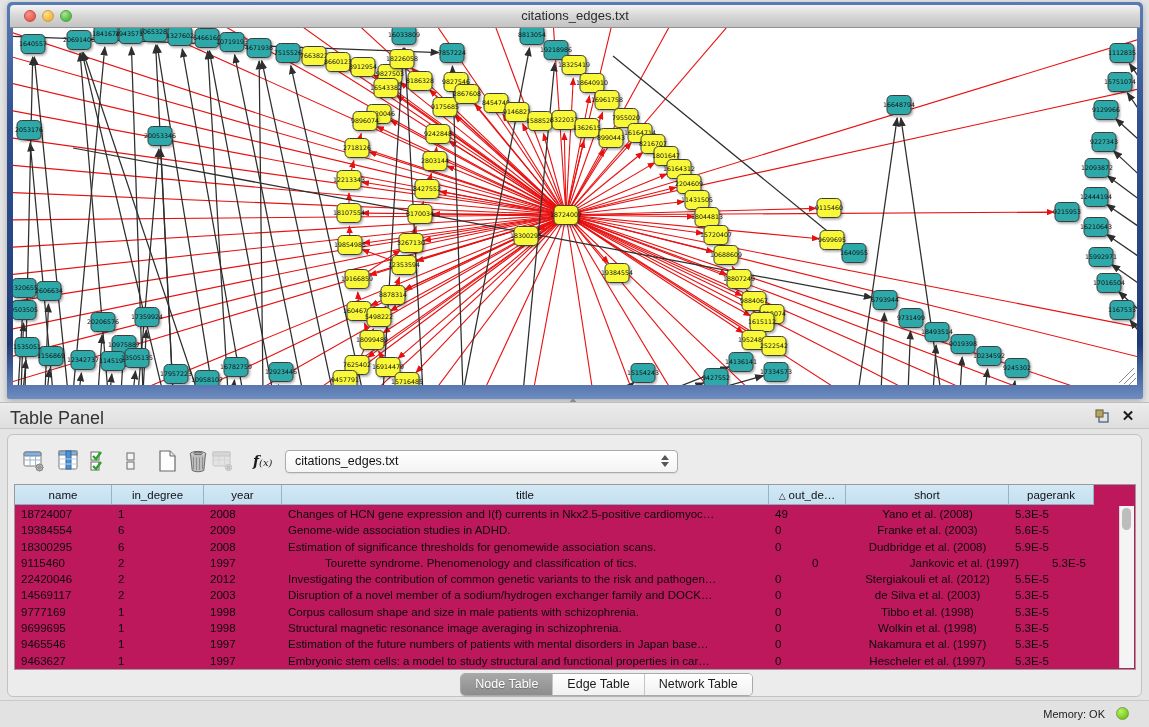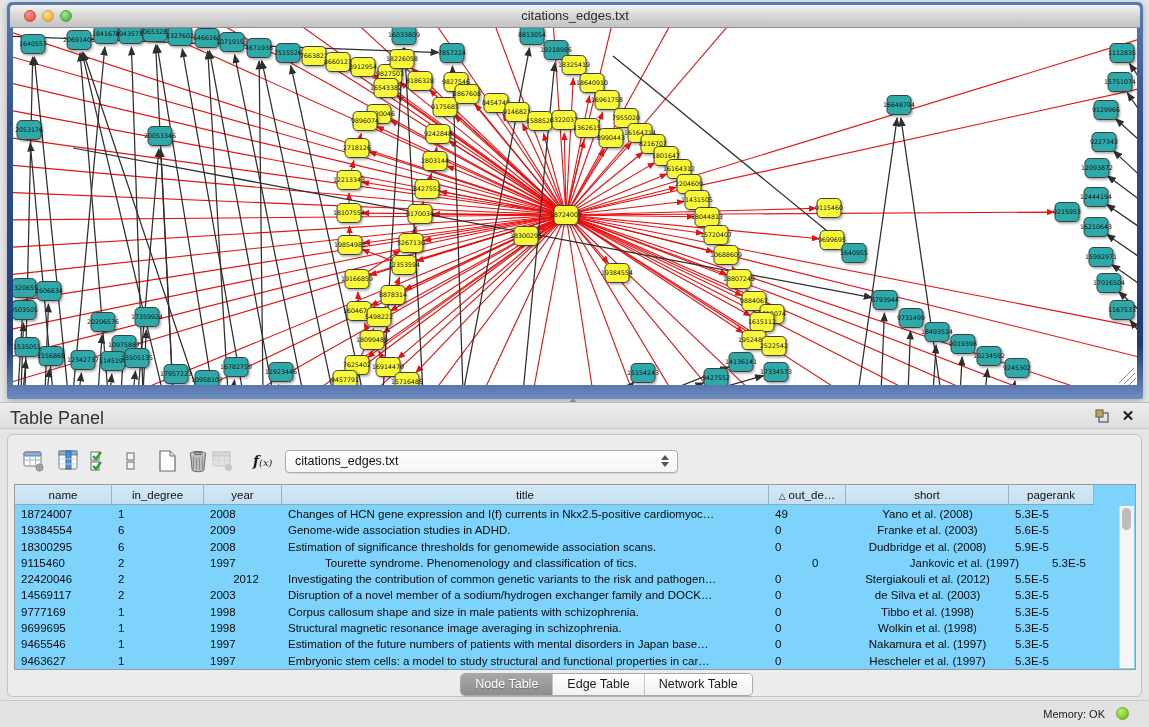--- a/index.html
+++ b/index.html
@@ -62,21 +62,21 @@
     box-shadow:0 1px 1px rgba(0,0,0,.08);
   }
   .net-select .val{position:absolute;left:9px;top:3px;font-size:12.5px;color:#111;}
   .net-select .stepper{position:absolute;right:7px;top:2px;width:10px;height:18px;}
   .net-select .stepper span{display:block;width:0;height:0;margin:2px auto;}
   .net-select .up{border-left:4px solid transparent;border-right:4px solid transparent;border-bottom:5px solid #555;}
   .net-select .dn{border-left:4px solid transparent;border-right:4px solid transparent;border-top:5px solid #555;}
   
   .table-wrap{
     position:absolute;left:14px;top:484px;width:1122px;height:186px;
-    background:#7dd3fc;border:1px solid #9a9a9a;box-sizing:border-box;
+    background:#be185d;border:1px solid #9a9a9a;box-sizing:border-box;
   }
   .thead{position:absolute;left:0;top:0;height:21px;display:flex;}
   .th{
     height:20px;box-sizing:border-box;background:linear-gradient(180deg,#d3e8f5,#c4e0f0);
     border-right:1px solid #93b5c8;border-bottom:1px solid #8fa8b8;
     font-size:11.5px;color:#111;text-align:center;line-height:20px;
     overflow:hidden;white-space:nowrap;
   }
   .th .sort{font-size:9px;margin-right:3px;color:#222;}
   .tbody{position:absolute;left:0;top:21px;right:0;bottom:0;overflow:hidden;}
@@ -919,21 +919,21 @@
         <div class="td" style="width: 92px;">2</div>
         <div class="td" style="width: 78px;">1997</div>
         <div class="td" style="width: 487px; margin-left: 37px;">Tourette syndrome. Phenomenology and classification of tics.</div>
         <div class="td" style="width: 77px;">0</div>
         <div class="td center" style="width: 163px;">Jankovic et al. (1997)</div>
         <div class="td" style="width: 85px;">5.3E-5</div>
       </div>
       <div class="tr">
         <div class="td" style="width: 97px;">22420046</div>
         <div class="td" style="width: 92px;">2</div>
-        <div class="td" style="width: 78px; text-align: center;">2012</div>
+        <div class="td" style="width: 78px;">2012</div>
         <div class="td" style="width: 487px;">Investigating the contribution of common genetic variants to the risk and pathogen…</div>
         <div class="td" style="width: 77px;">0</div>
         <div class="td center" style="width: 163px;">Stergiakouli et al. (2012)</div>
         <div class="td" style="width: 85px;">5.5E-5</div>
       </div>
       <div class="tr">
         <div class="td" style="width: 97px;">14569117</div>
         <div class="td" style="width: 92px;">2</div>
         <div class="td" style="width: 78px;">2003</div>
         <div class="td" style="width: 487px;">Disruption of a novel member of a sodium/hydrogen exchanger family and DOCK…</div>

